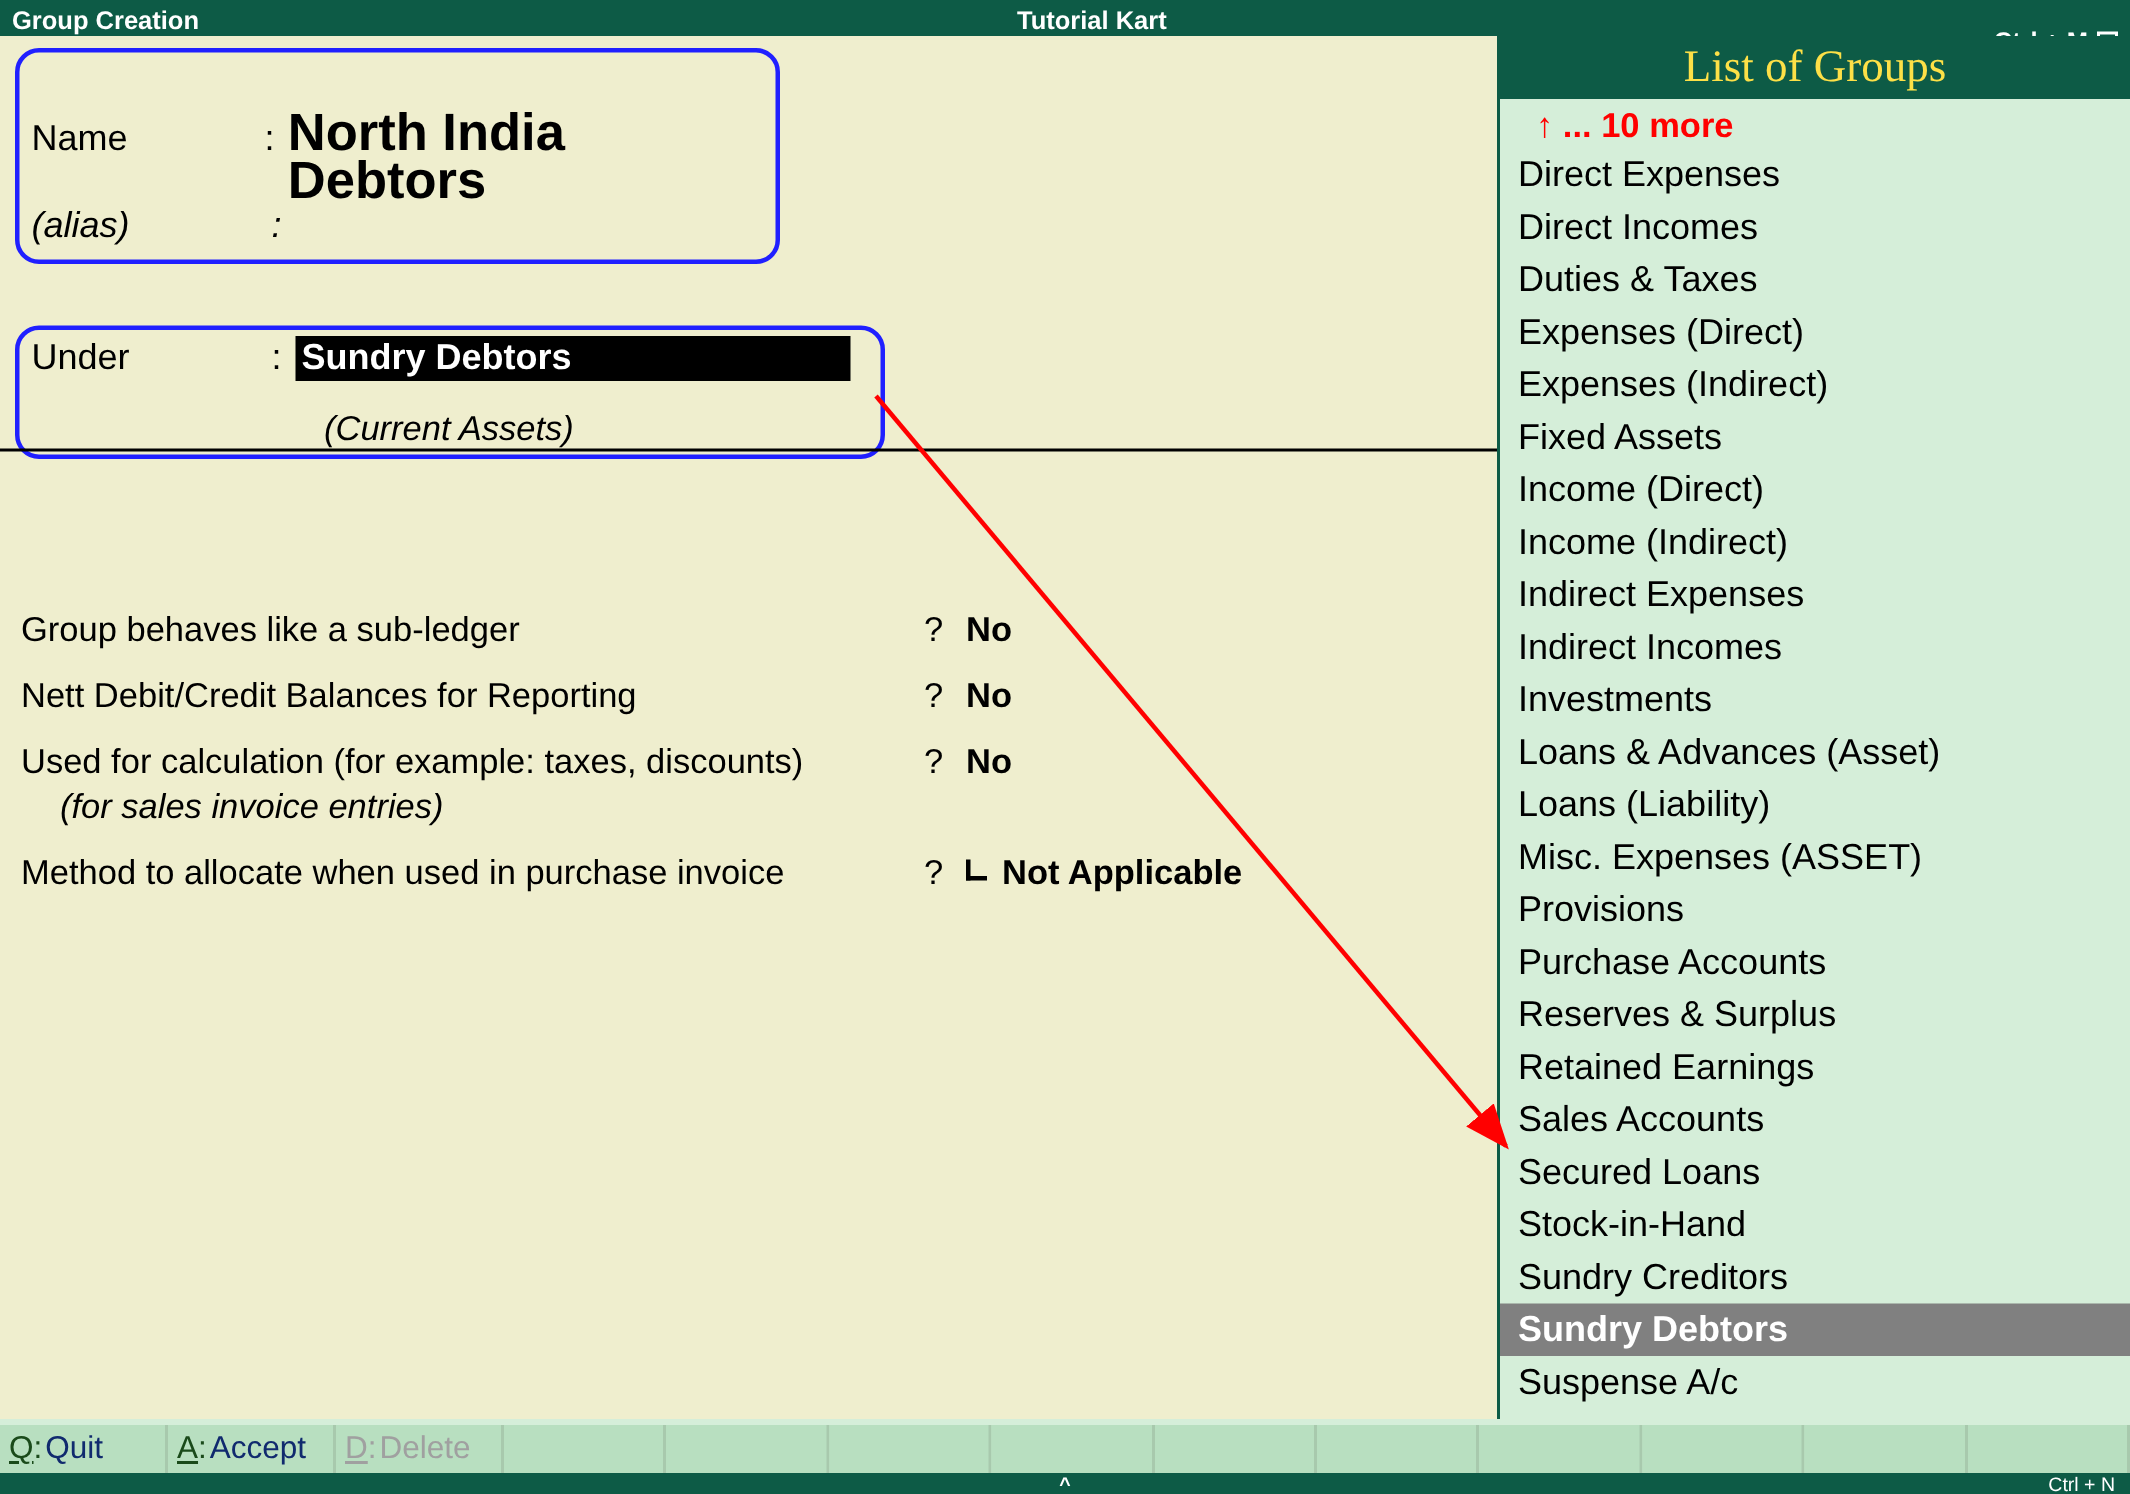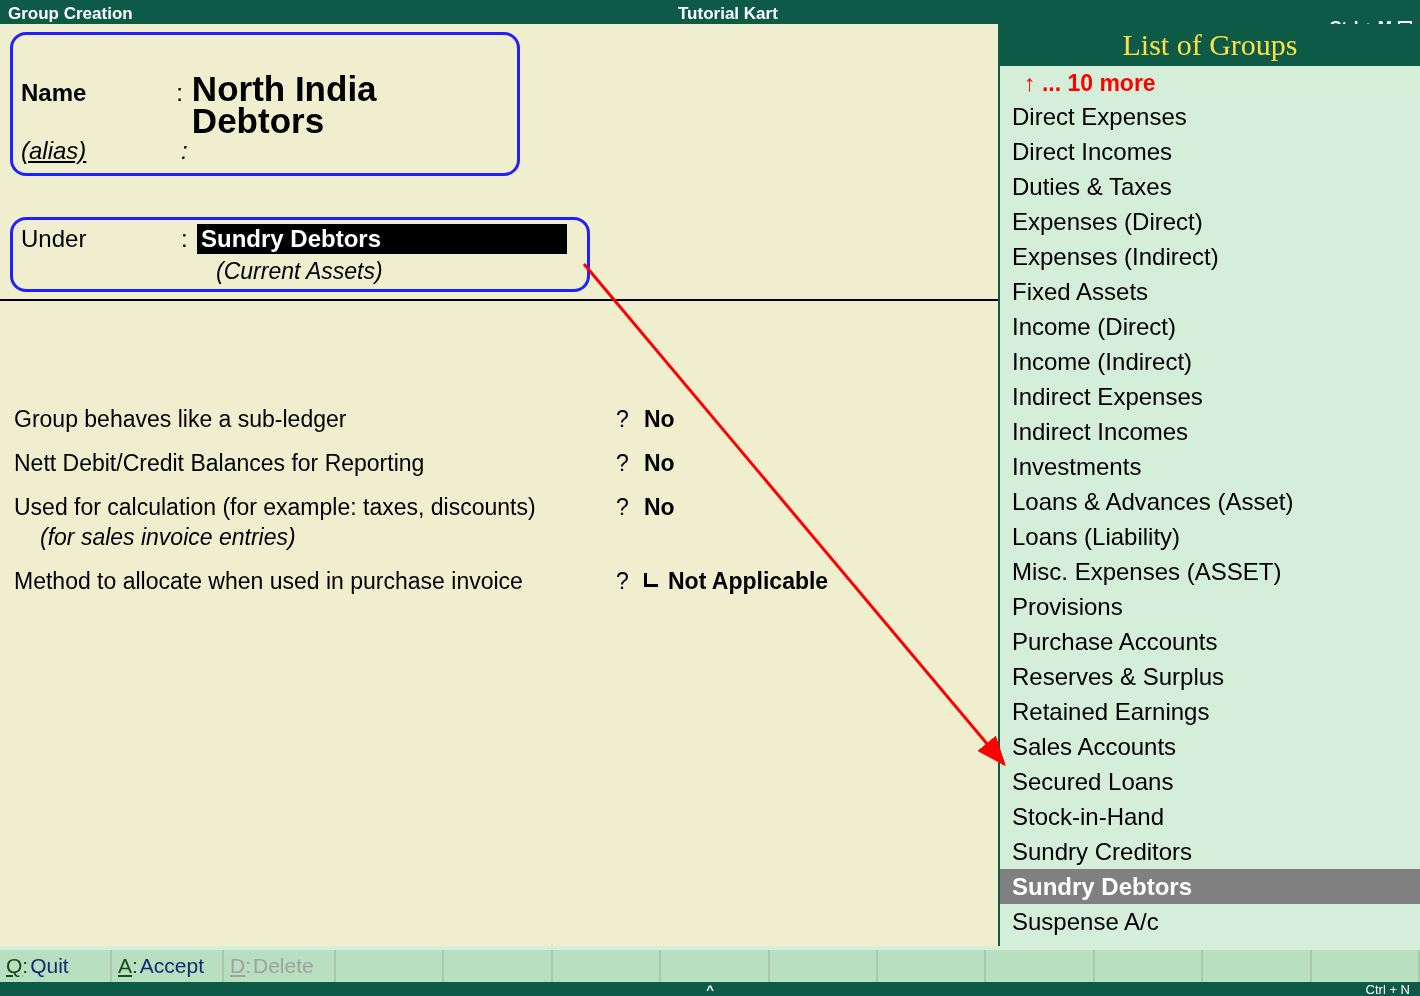--- a/index.html
+++ b/index.html
@@ -34,45 +34,45 @@
 }
 .name-block {
   position: absolute;
   left: 10px; top: 8px;
   width: 510px;
   border: 3px solid #2020ff;
   border-radius: 16px;
   padding: 6px 8px 8px 8px;
 }
 .name-row { display: flex; align-items: baseline; font-size: 24px; line-height: 32px; }
-.name-row .label { width: 160px; font-weight: 700; margin-top: 36px; }
+.name-row .label { width: 160px; font-weight: 400; margin-top: 36px; }
 .name-row .colon { width: 16px; }
 .name-row .value { font-weight: bold; font-size: 35px; }
 .alias-row { display: flex; align-items: baseline; font-size: 24px; font-style: italic; }
-.alias-row .label { width: 160px; text-decoration: underline; }
+.alias-row .label { width: 160px; }
 .alias-row .colon { width: 16px; }
 
 .under-block {
   position: absolute;
   left: 10px; top: 193px;
   width: 580px;
   border: 3px solid #2020ff;
   border-radius: 16px;
   padding: 4px 8px 4px 8px;
 }
 .under-row { display: flex; align-items: center; font-size: 24px; }
 .under-row .label { width: 160px; }
 .under-row .colon { width: 16px; }
 .under-row .value {
   background: #000; color: #fff; font-weight: bold; padding: 1px 4px;
   width: 370px;
 }
 .under-sub {
   font-style: italic; font-size: 23px;
-  padding-left: 195px; margin-top: 4px;
+  padding-left: 195px; margin-top: 18px;
 }
 
 .divider {
   position: absolute;
   left: 0; right: 422px; top: 275px;
   border-top: 2px solid #000;
 }
 
 .questions {
   position: absolute;

